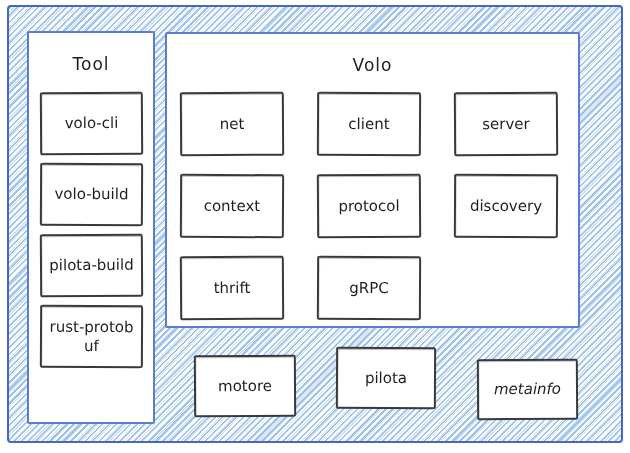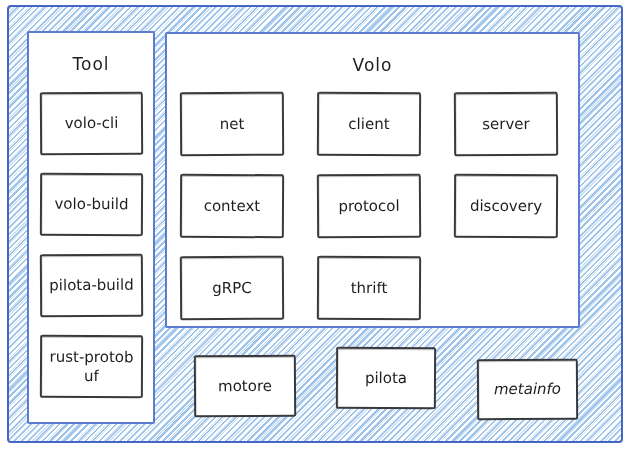--- a/index.html
+++ b/index.html
@@ -32,21 +32,21 @@
     border:2px solid var(--panel-border);
     border-radius:2px;
     display:flex;flex-direction:column;align-items:center;
   }
   .panel-title{
     font-size:17px;letter-spacing:1px;line-height:20px;
     margin-top:21px;color:var(--text);white-space:nowrap;
   }
 
   .tool-panel{left:18px;top:24px;width:128px;height:393px;}
-  .tool-boxes{display:flex;flex-direction:column;align-items:center;gap:18px;margin-top:18px;}
+  .tool-boxes{display:flex;flex-direction:column;align-items:center;gap:8px;margin-top:18px;}
 
   .volo-panel{left:156px;top:25px;width:415px;height:296px;align-items:stretch;}
   .volo-panel .panel-title{align-self:center;}
   .volo-grid{
     display:grid;margin:17px 0 0 13px;
     grid-template-columns:102px 102px 102px;
     grid-auto-rows:64px;
     column-gap:35px;row-gap:18px;
   }
 
@@ -88,22 +88,22 @@
 
   <div class="panel volo-panel">
     <div class="panel-title">Volo</div>
     <div class="volo-grid">
       <div class="sketch-box">net</div>
       <div class="sketch-box">client</div>
       <div class="sketch-box">server</div>
       <div class="sketch-box">context</div>
       <div class="sketch-box">protocol</div>
       <div class="sketch-box">discovery</div>
+      <div class="sketch-box">thrift</div>
       <div class="sketch-box">gRPC</div>
-      <div class="sketch-box">thrift</div>
     </div>
   </div>
 
   <div class="sketch-box float-box box-motore">motore</div>
   <div class="sketch-box float-box box-pilota">pilota</div>
   <div class="sketch-box float-box box-metainfo">metainfo</div>
 
 </div>
 
 </body></html>

